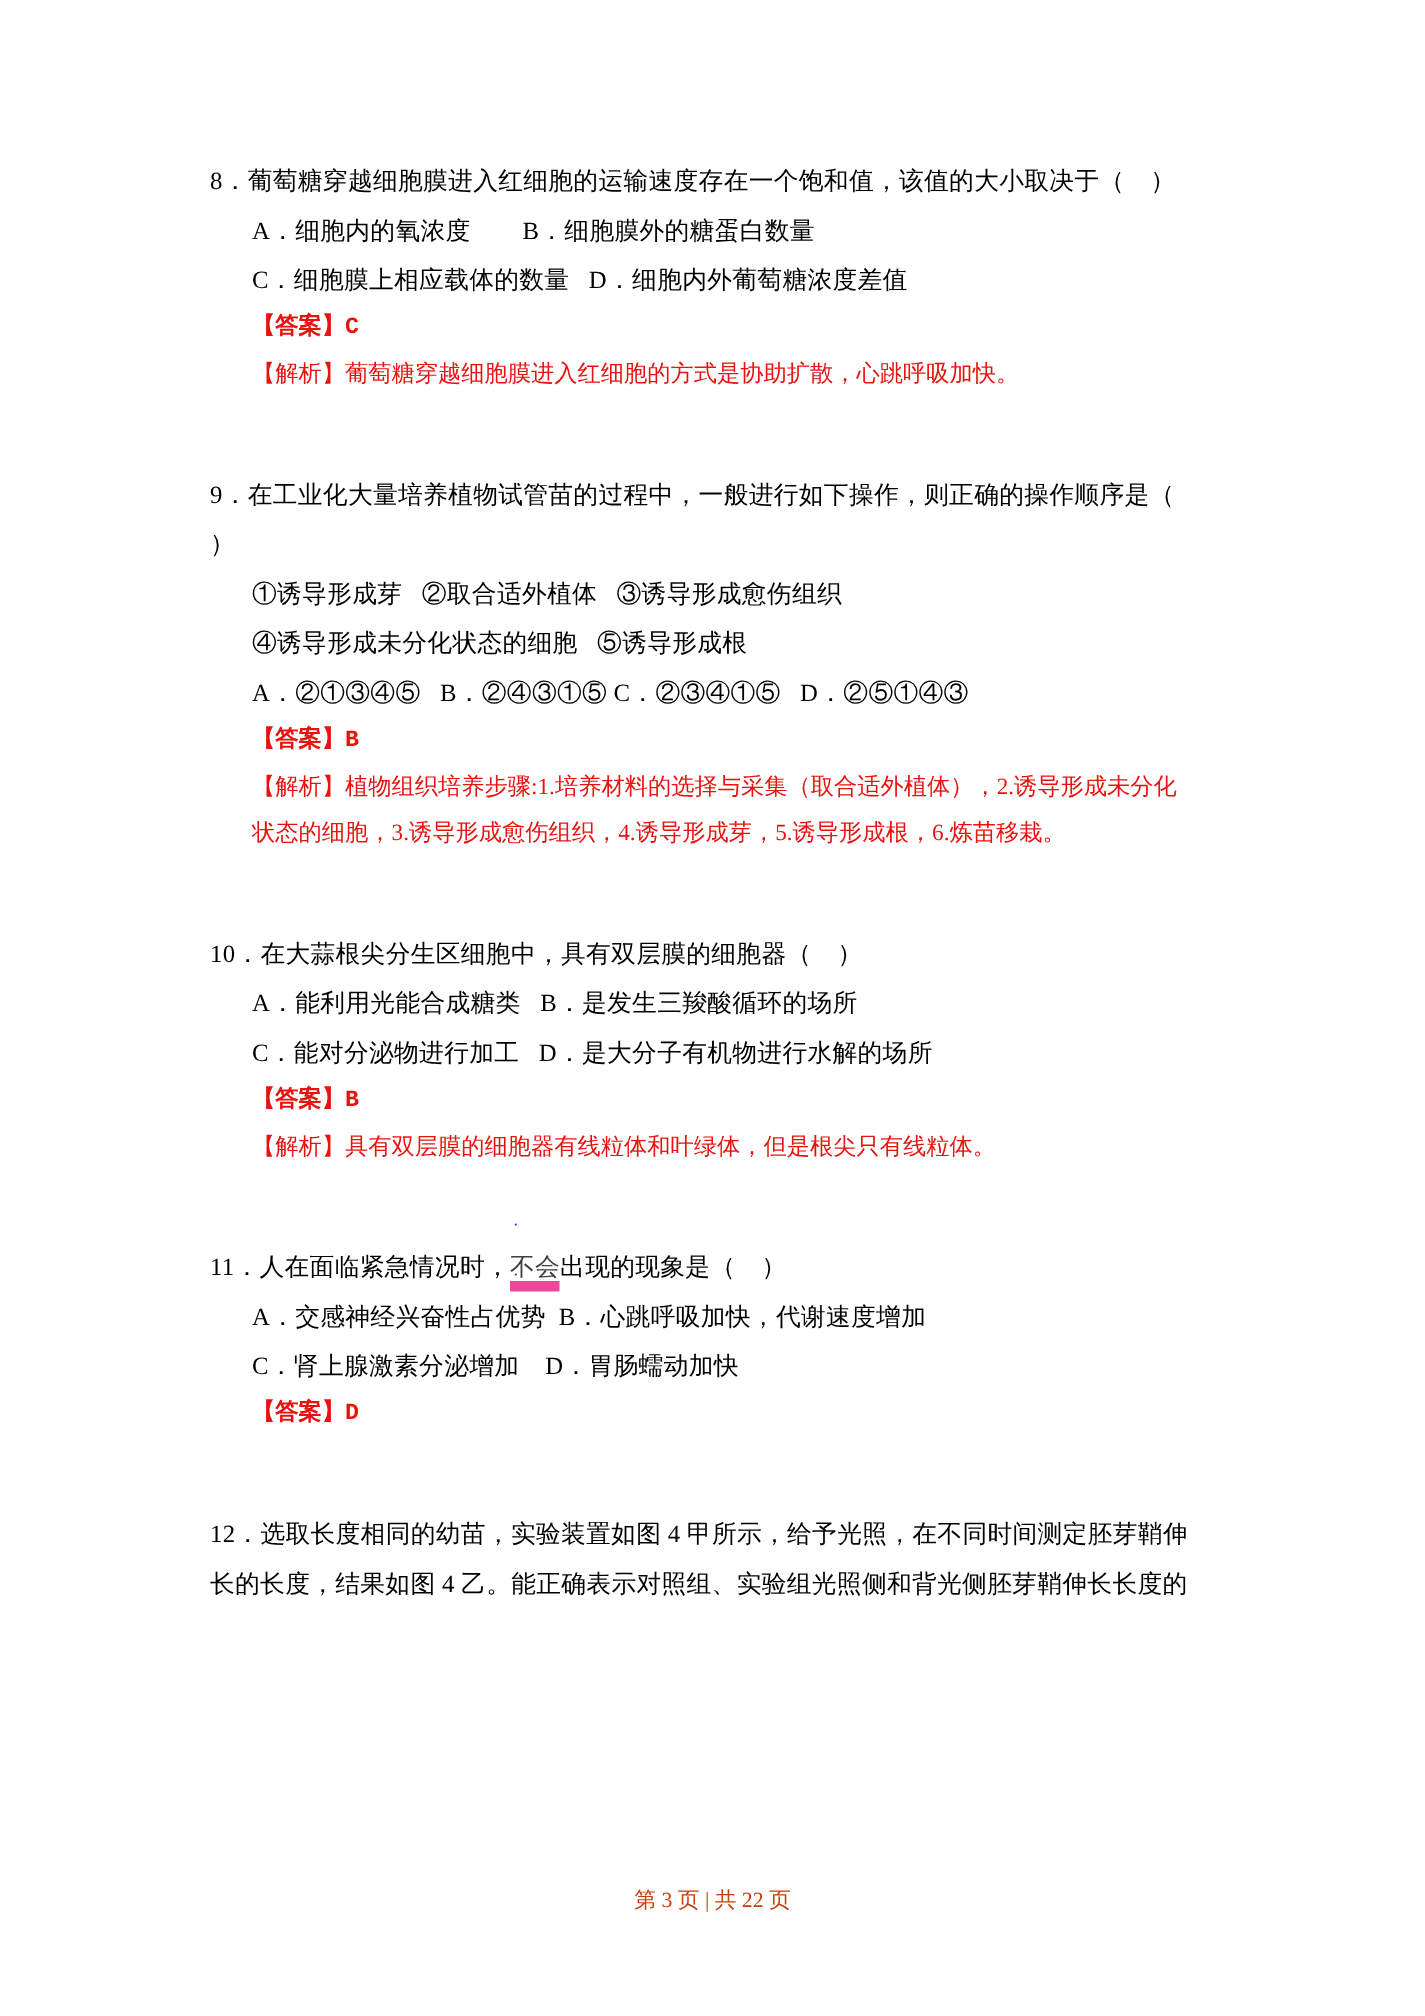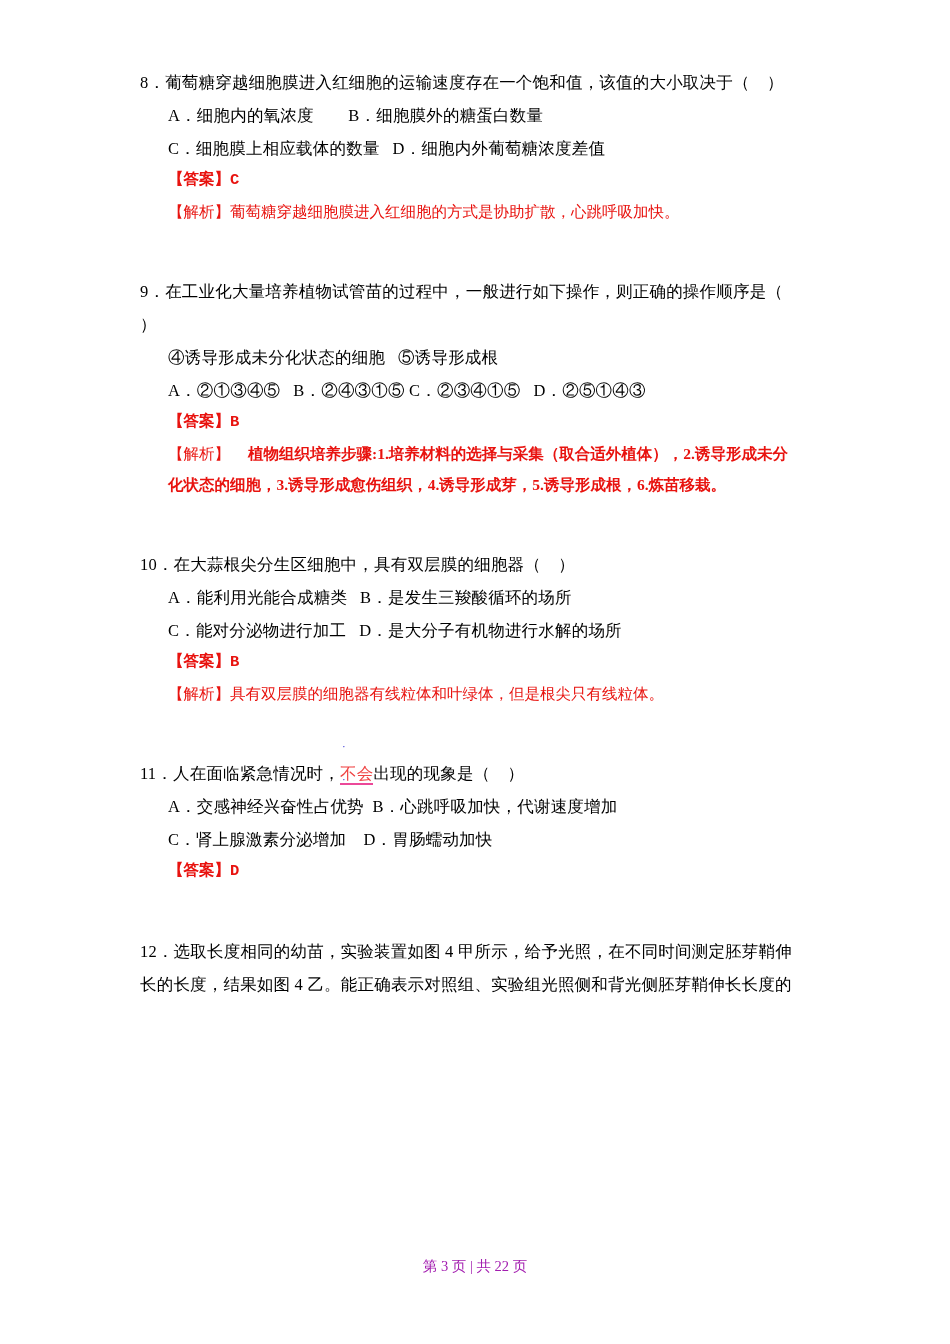--- a/index.html
+++ b/index.html
@@ -13,21 +13,21 @@
     font-family: "Liberation Serif", "DejaVu Serif", serif;
     color: #000000;
     position: relative;
     overflow: hidden;
   }
   .page {
     position: relative;
     width: 950px;
     height: 1344px;
     box-sizing: border-box;
-    padding: 66px 150px 0 140px;
+    padding: 104px 150px 0 140px;
   }
   .q-block {
     margin-bottom: 34px;
   }
   .line {
     font-size: 16.5px;
     line-height: 33px;
     letter-spacing: 0.2px;
     white-space: pre-wrap;
   }
@@ -52,48 +52,47 @@
     padding-left: 28px;
     color: #e8130f;
     font-size: 15.5px;
     line-height: 31px;
     white-space: pre-wrap;
   }
   .exp .tag {
     font-weight: normal;
   }
   .exp.bold-body .body {
-    font-weight: bold;
-    margin-left: 18px;
+    font-weight: normal;
   }
   .exp .body {
     font-weight: normal;
   }
   .underline-dot {
-    color: #ef4444;
-    border-bottom: 2px solid #ec4899;
+    color: #404040;
+    border-bottom: 7px solid #ec4899;
     position: relative;
   }
   .underline-dot::after {
     content: "· ·";
     position: absolute;
     left: 2px;
     bottom: -13px;
     font-size: 11px;
     letter-spacing: 8px;
     color: #2a2ad0;
   }
   .footer {
     position: absolute;
     left: 0;
     right: 0;
     bottom: 68px;
     text-align: center;
     font-size: 14.5px;
-    color: #a21caf;
+    color: #c2410c;
   }
   .q-spacer-lg { height: 14px; }
 </style>
 </head>
 <body>
 
 <div class="page">
 
   <div class="q-block">
     <div class="line stem">8．葡萄糖穿越细胞膜进入红细胞的运输速度存在一个饱和值，该值的大小取决于（    ）</div>
@@ -101,20 +100,21 @@
     <div class="line opts">C．细胞膜上相应载体的数量   D．细胞内外葡萄糖浓度差值</div>
     <div class="ans"><span>【答案】</span><span class="val">C</span></div>
     <div class="exp"><span class="tag">【解析】</span><span class="body">葡萄糖穿越细胞膜进入红细胞的方式是协助扩散，心跳呼吸加快。</span></div>
   </div>
 
   <div class="q-spacer-lg"></div>
 
   <div class="q-block">
     <div class="line stem">9．在工业化大量培养植物试管苗的过程中，一般进行如下操作，则正确的操作顺序是（
 ）</div>
+    <div class="line opts">①诱导形成芽   ②取合适外植体   ③诱导形成愈伤组织</div>
     <div class="line opts">④诱导形成未分化状态的细胞   ⑤诱导形成根</div>
     <div class="line opts">A．②①③④⑤   B．②④③①⑤ C．②③④①⑤   D．②⑤①④③</div>
     <div class="ans"><span>【答案】</span><span class="val">B</span></div>
     <div class="exp bold-body"><span class="tag">【解析】</span><span class="body">植物组织培养步骤:1.培养材料的选择与采集（取合适外植体），2.诱导形成未分化状态的细胞，3.诱导形成愈伤组织，4.诱导形成芽，5.诱导形成根，6.炼苗移栽。</span></div>
   </div>
 
   <div class="q-spacer-lg"></div>
 
   <div class="q-block">
     <div class="line stem">10．在大蒜根尖分生区细胞中，具有双层膜的细胞器（    ）</div>

